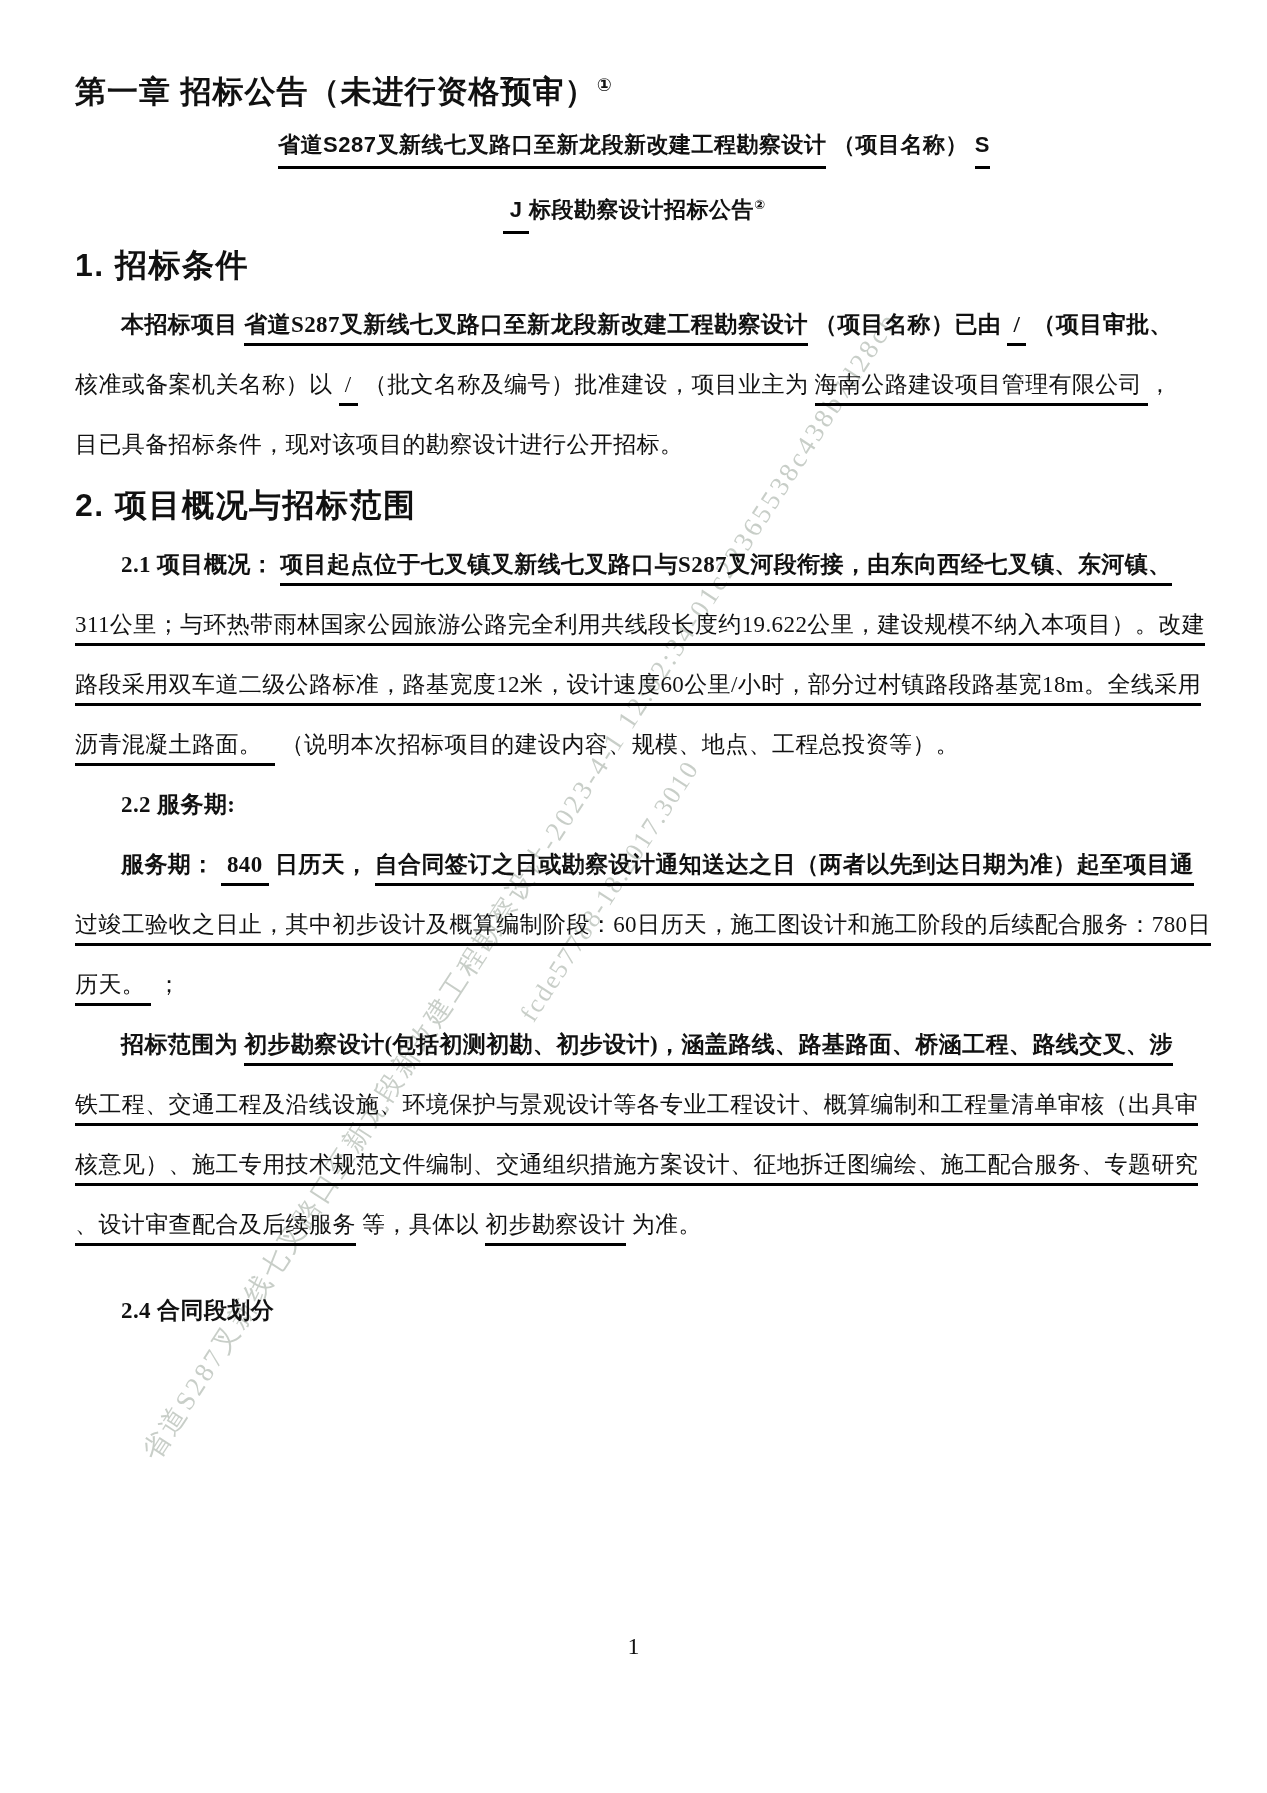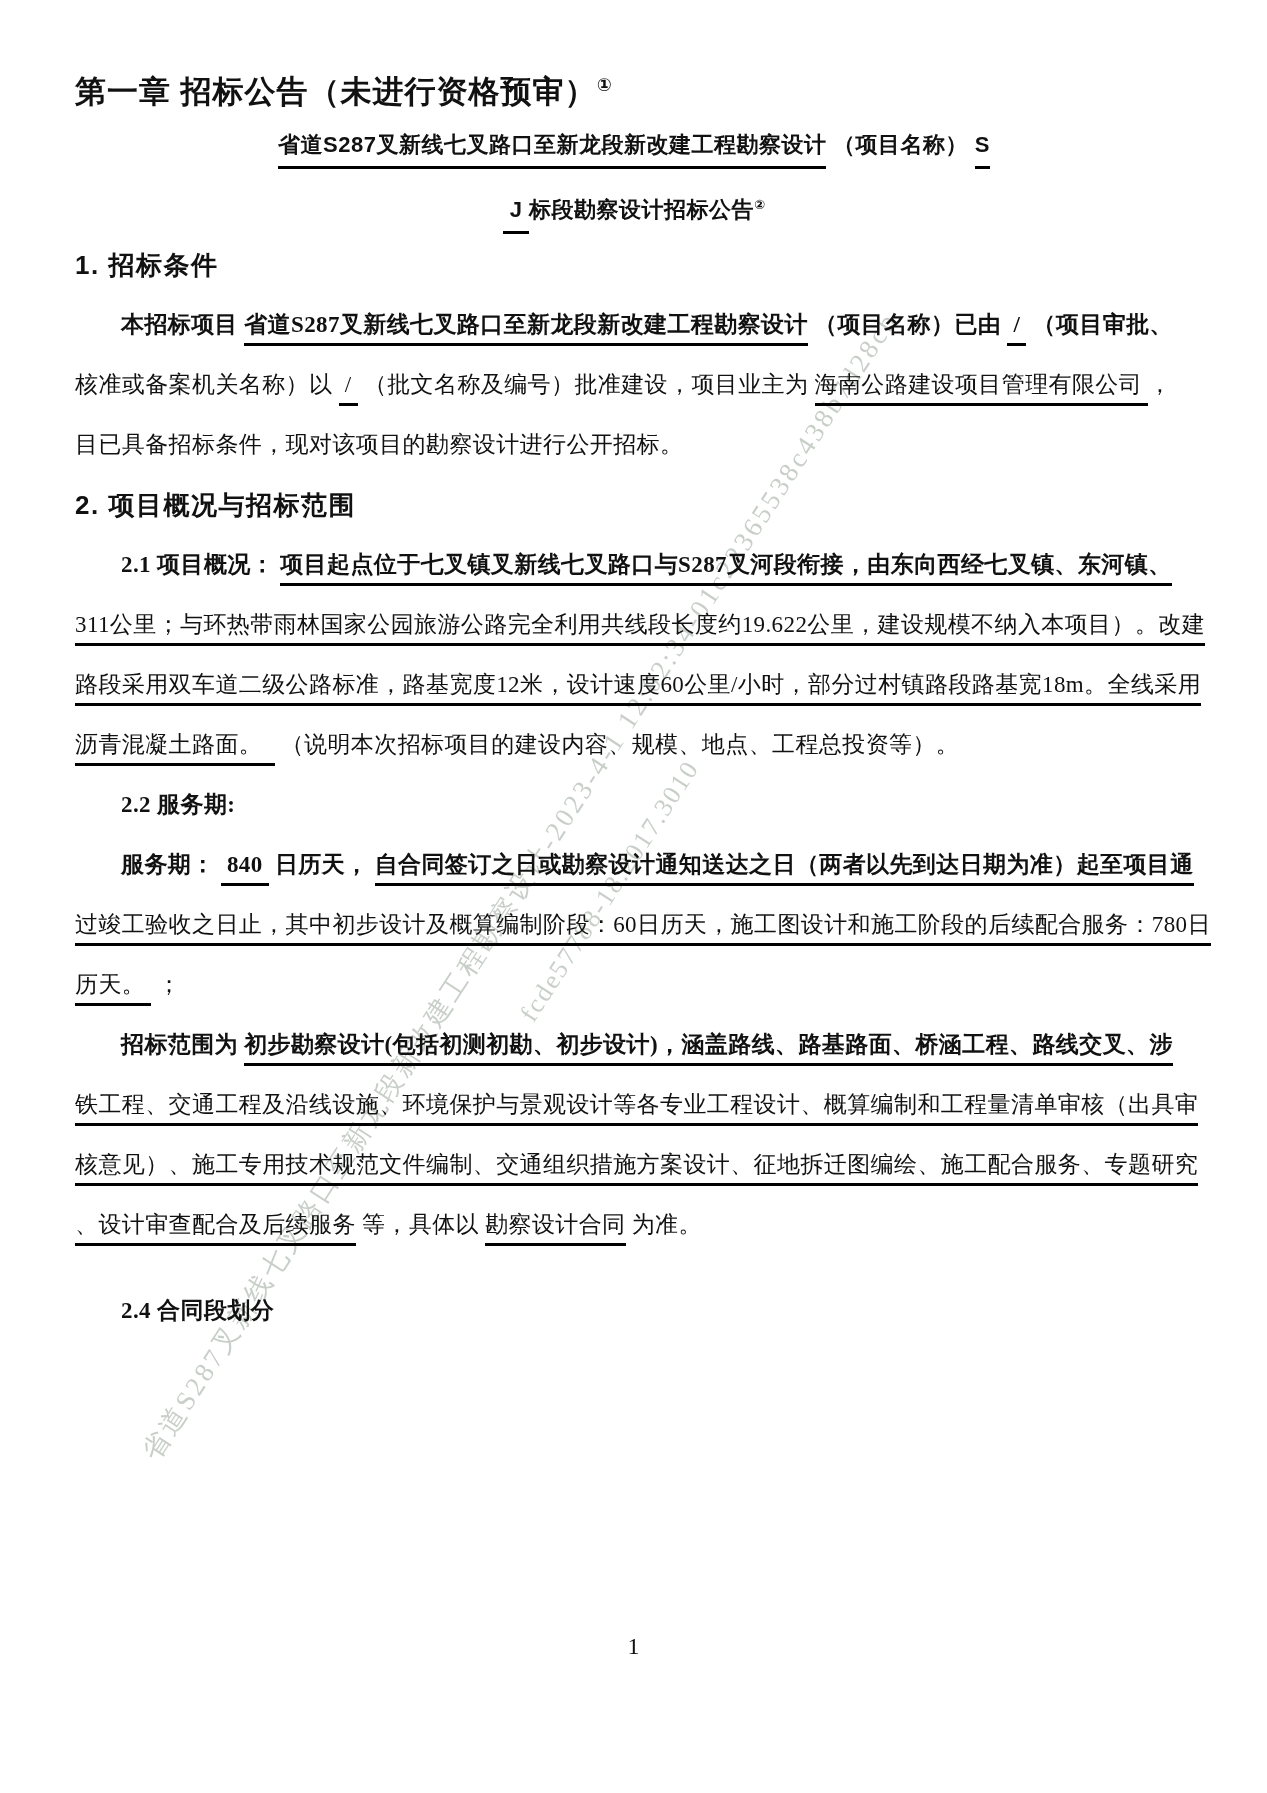--- a/index.html
+++ b/index.html
@@ -37,21 +37,21 @@
   .title-sub{
     font-family:"Liberation Sans","DejaVu Sans",sans-serif;
     font-weight:bold;
     font-size:22px;
     text-align:center;
     letter-spacing:0.5px;
   }
   .heading{
     font-family:"Liberation Sans","DejaVu Sans",sans-serif;
     font-weight:bold;
-    font-size:26px;
+    font-size:32px;
     letter-spacing:1.5px;
   }
   .seg{white-space:pre;}
   .u{border-bottom:3px solid #000000;padding-bottom:6px;}
   .title-sub .u,.titleu{border-bottom:3px solid #000000;padding-bottom:9px;}
   .sup{font-size:0.58em;vertical-align:super;letter-spacing:0;}
   .watermark{
     position:absolute;
     white-space:nowrap;
     color:rgba(125,138,125,0.42);
@@ -103,17 +103,17 @@
       <div class="line body"><span class="seg u">311公里；与环热带雨林国家公园旅游公路完全利用共线段长度约19.622公里，建设规模不纳入本项目）。改建</span></div>
       <div class="line body"><span class="seg u">路段采用双车道二级公路标准，路基宽度12米，设计速度60公里/小时，部分过村镇路段路基宽18m。全线采用</span></div>
       <div class="line body"><span class="seg u">沥青混凝土路面。  </span><span class="seg"> （说明本次招标项目的建设内容、规模、地点、工程总投资等）。</span></div>
       <div class="line body indent"><span class="seg">2.2 服务期:</span></div>
       <div class="line body indent"><span class="seg">服务期： </span><span class="seg u"> 840 </span><span class="seg"> 日历天， </span><span class="seg u">自合同签订之日或勘察设计通知送达之日（两者以先到达日期为准）起至项目通</span></div>
       <div class="line body"><span class="seg u">过竣工验收之日止，其中初步设计及概算编制阶段：60日历天，施工图设计和施工阶段的后续配合服务：780日</span></div>
       <div class="line body"><span class="seg u">历天。 </span><span class="seg"> ；</span></div>
       <div class="line body indent"><span class="seg">招标范围为 </span><span class="seg u">初步勘察设计(包括初测初勘、初步设计)，涵盖路线、路基路面、桥涵工程、路线交叉、涉</span></div>
       <div class="line body"><span class="seg u">铁工程、交通工程及沿线设施、环境保护与景观设计等各专业工程设计、概算编制和工程量清单审核（出具审</span></div>
       <div class="line body"><span class="seg u">核意见）、施工专用技术规范文件编制、交通组织措施方案设计、征地拆迁图编绘、施工配合服务、专题研究</span></div>
-      <div class="line body"><span class="seg u">、设计审查配合及后续服务</span><span class="seg"> 等，具体以 </span><span class="seg u">勘察设计合同</span><span class="seg"> 为准。</span></div>
+      <div class="line body"><span class="seg u">、设计审查配合及后续服务</span><span class="seg"> 等，具体以 </span><span class="seg u">初步勘察设计</span><span class="seg"> 为准。</span></div>
       <div class="line body indent gap"><span class="seg">2.4 合同段划分</span></div>
     </div>
   <div class="footer">1</div>
 </div>
 
 </body></html>

